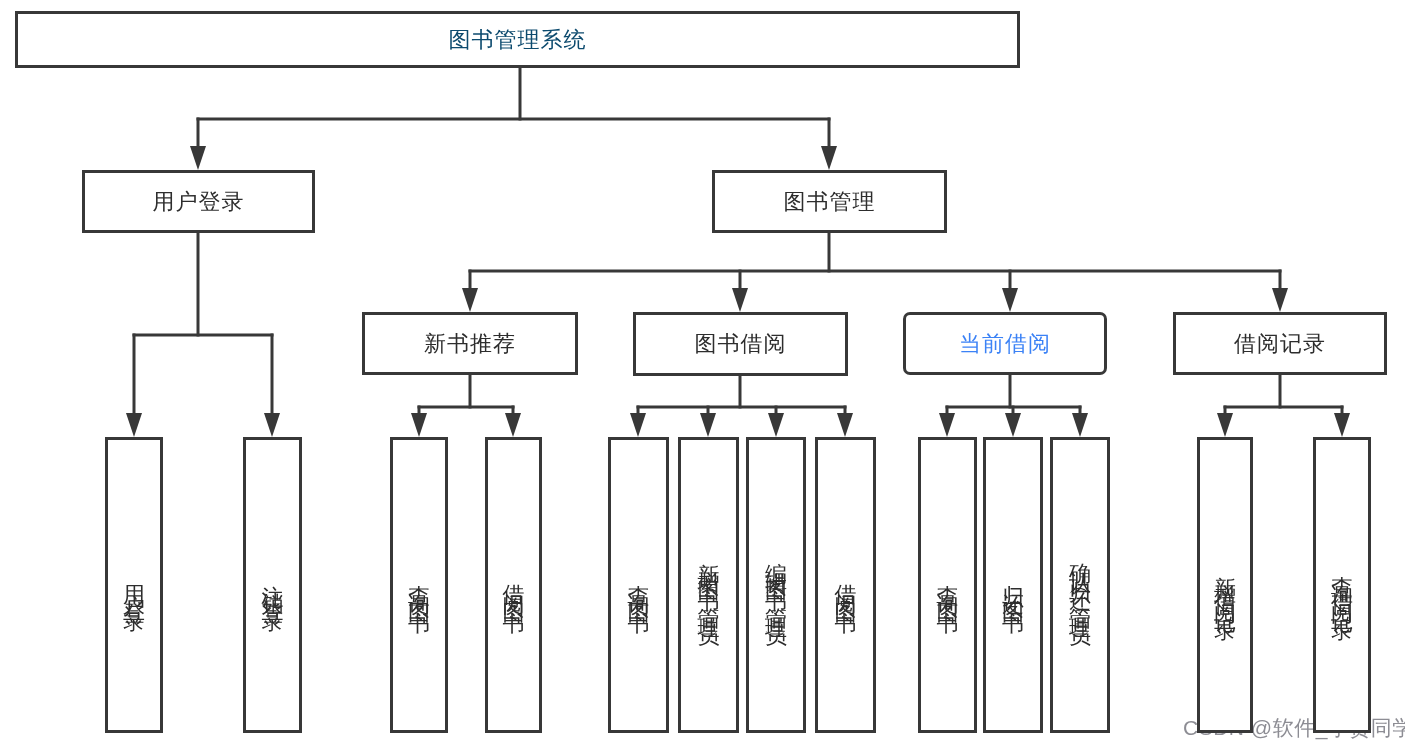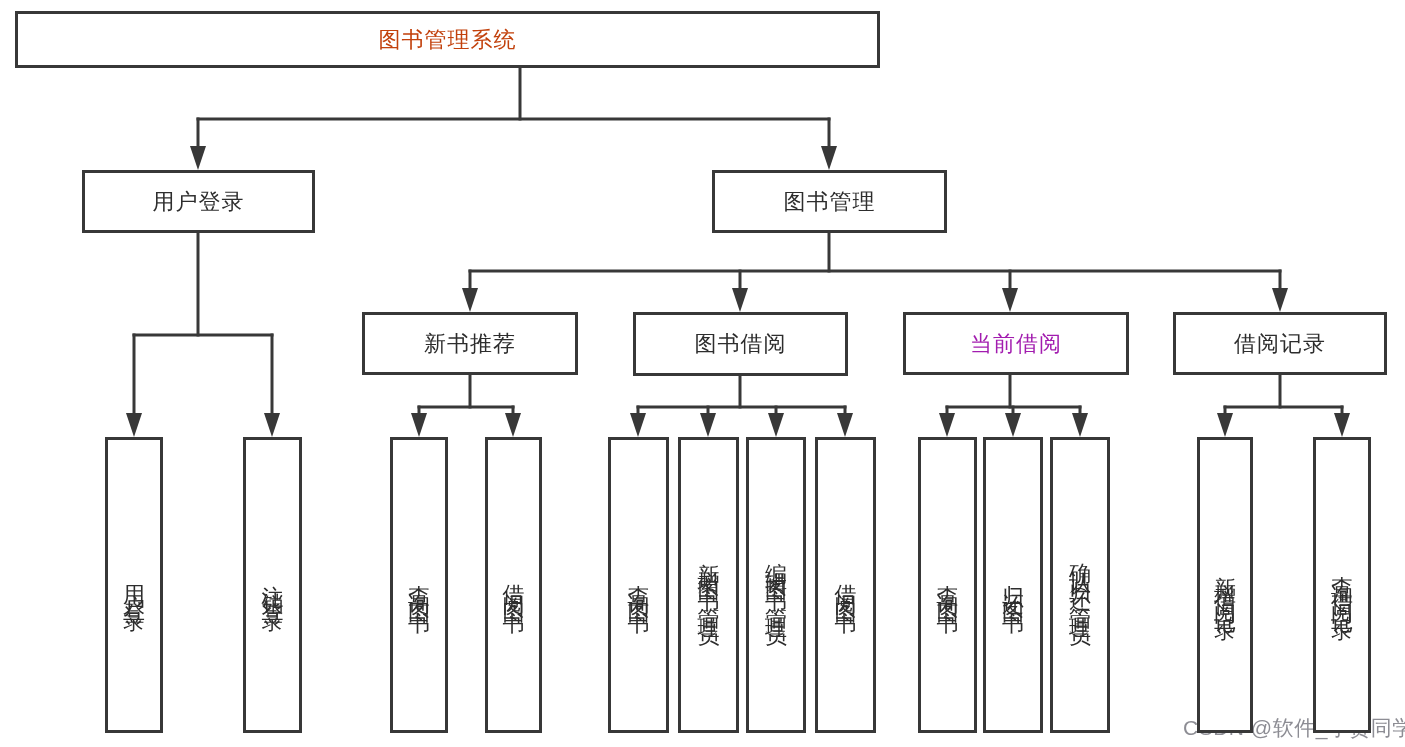--- a/index.html
+++ b/index.html
@@ -106,36 +106,36 @@
       <line x1="1080" y1="407" x2="1080" y2="417" stroke="#383838" stroke-width="3" stroke-linecap="square"></line>
       <polygon points="1072,413 1088,413 1080,437" fill="#383838"></polygon>
       <line x1="1280" y1="375" x2="1280" y2="407" stroke="#383838" stroke-width="3" stroke-linecap="square"></line>
       <line x1="1225" y1="407" x2="1342" y2="407" stroke="#383838" stroke-width="3" stroke-linecap="square"></line>
       <line x1="1225" y1="407" x2="1225" y2="417" stroke="#383838" stroke-width="3" stroke-linecap="square"></line>
       <polygon points="1217,413 1233,413 1225,437" fill="#383838"></polygon>
       <line x1="1342" y1="407" x2="1342" y2="417" stroke="#383838" stroke-width="3" stroke-linecap="square"></line>
       <polygon points="1334,413 1350,413 1342,437" fill="#383838"></polygon>
     </svg>
   <div class="watermark" style="color: rgb(141, 141, 148);">CSDN @软件_小贺同学</div>
-<div class="node node-horizontal" style="left: 15px; top: 11px; width: 865px; height: 57px; border-color: rgb(56, 56, 56); background: rgb(255, 255, 255); color: #c2410c;">
+<div class="node node-horizontal" style="left: 15px; top: 11px; width: 1005px; height: 57px; border-color: rgb(56, 56, 56); background: rgb(255, 255, 255); color: #0c4a6e;">
       <span class="node-label">图书管理系统</span>
     </div>
     <div class="node node-horizontal" style="left: 82px; top: 170px; width: 233px; height: 63px; border-color: rgb(56, 56, 56); background: rgb(255, 255, 255); color: rgb(45, 45, 45);">
       <span class="node-label">用户登录</span>
     </div>
     <div class="node node-horizontal" style="left: 362px; top: 312px; width: 216px; height: 63px; border-color: rgb(56, 56, 56); background: rgb(255, 255, 255); color: rgb(45, 45, 45);">
       <span class="node-label">新书推荐</span>
     </div>
     <div class="node node-horizontal" style="left: 712px; top: 170px; width: 235px; height: 63px; border-color: rgb(56, 56, 56); background: rgb(255, 255, 255); color: rgb(45, 45, 45);">
       <span class="node-label">图书管理</span>
     </div>
     <div class="node node-horizontal" style="left: 633px; top: 312px; width: 215px; height: 64px; border-color: rgb(56, 56, 56); background: rgb(255, 255, 255); color: rgb(45, 45, 45);">
       <span class="node-label">图书借阅</span>
     </div>
-    <div class="node node-horizontal" style="left: 903px; top: 312px; width: 226px; height: 63px; border-color: rgb(56, 56, 56); background: rgb(255, 255, 255); color: #a21caf;">
+    <div class="node node-horizontal" style="left: 903px; top: 312px; width: 204px; height: 63px; border-color: rgb(56, 56, 56); background: rgb(255, 255, 255); color: #3b82f6; border-radius: 7px;">
       <span class="node-label">当前借阅</span>
     </div>
     <div class="node node-horizontal" style="left: 1173px; top: 312px; width: 214px; height: 63px; border-color: rgb(56, 56, 56); background: rgb(255, 255, 255); color: rgb(45, 45, 45);">
       <span class="node-label">借阅记录</span>
     </div>
     <div class="node node-vertical" style="left: 105px; top: 437px; width: 58px; height: 296px; border-color: rgb(56, 56, 56); background: rgb(255, 255, 255); color: rgb(45, 45, 45);">
       <span class="node-label">用户登录</span>
     </div>
     <div class="node node-vertical" style="left: 243px; top: 437px; width: 59px; height: 296px; border-color: rgb(56, 56, 56); background: rgb(255, 255, 255); color: rgb(45, 45, 45);">
       <span class="node-label">注销登录</span>

